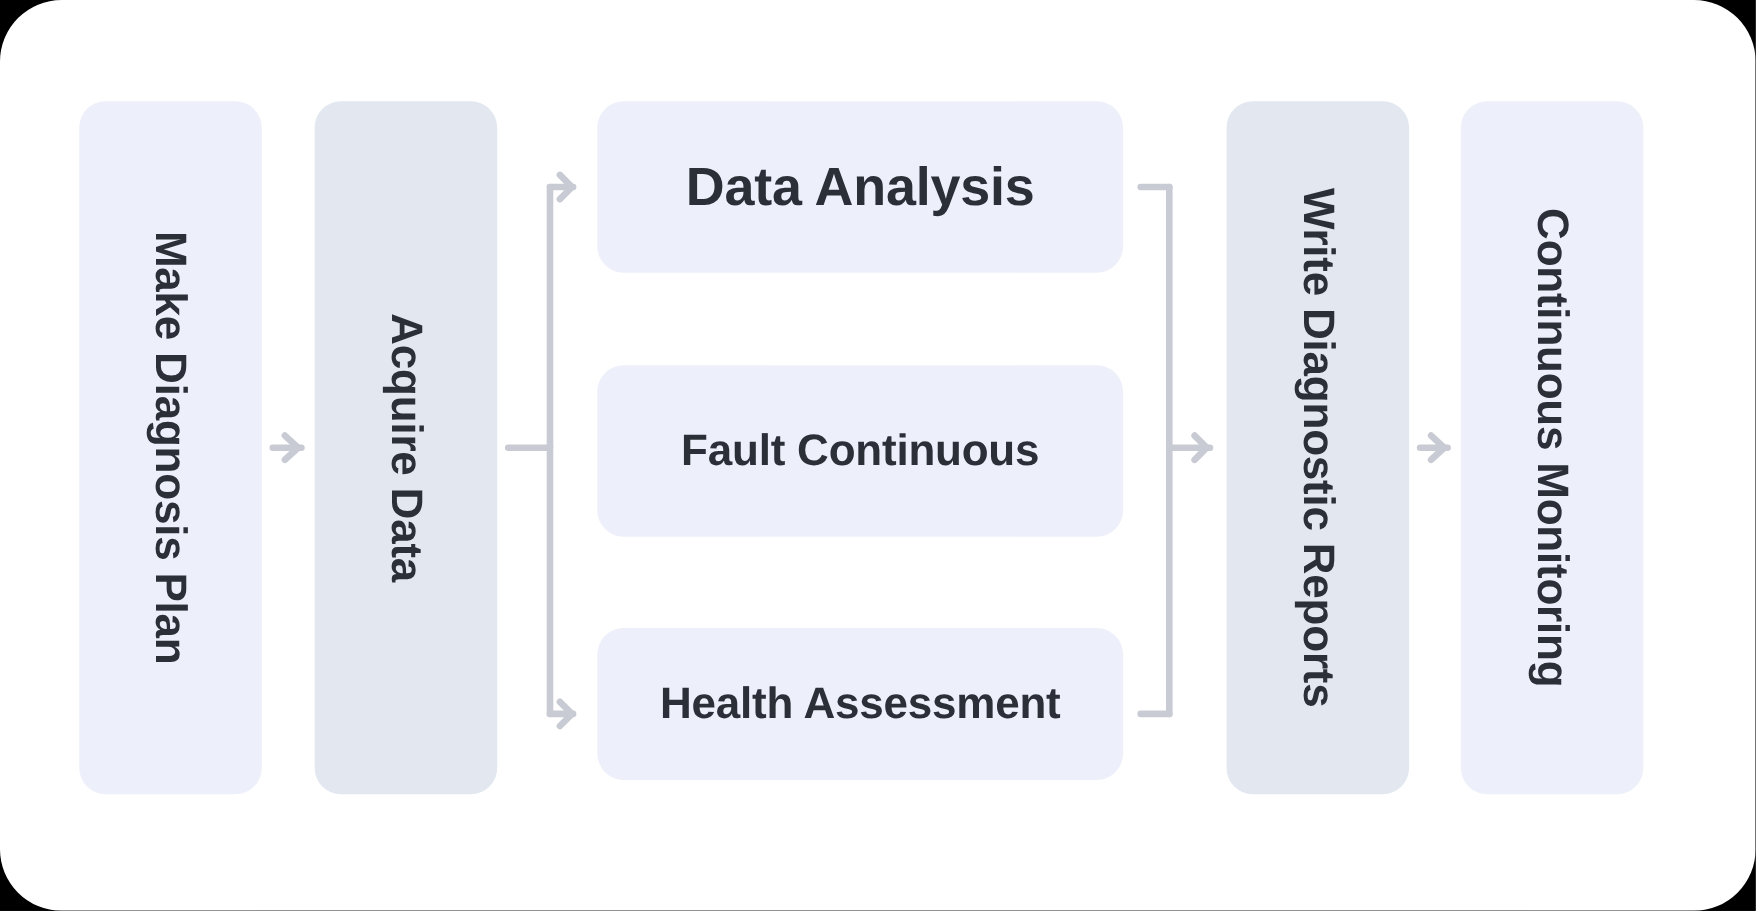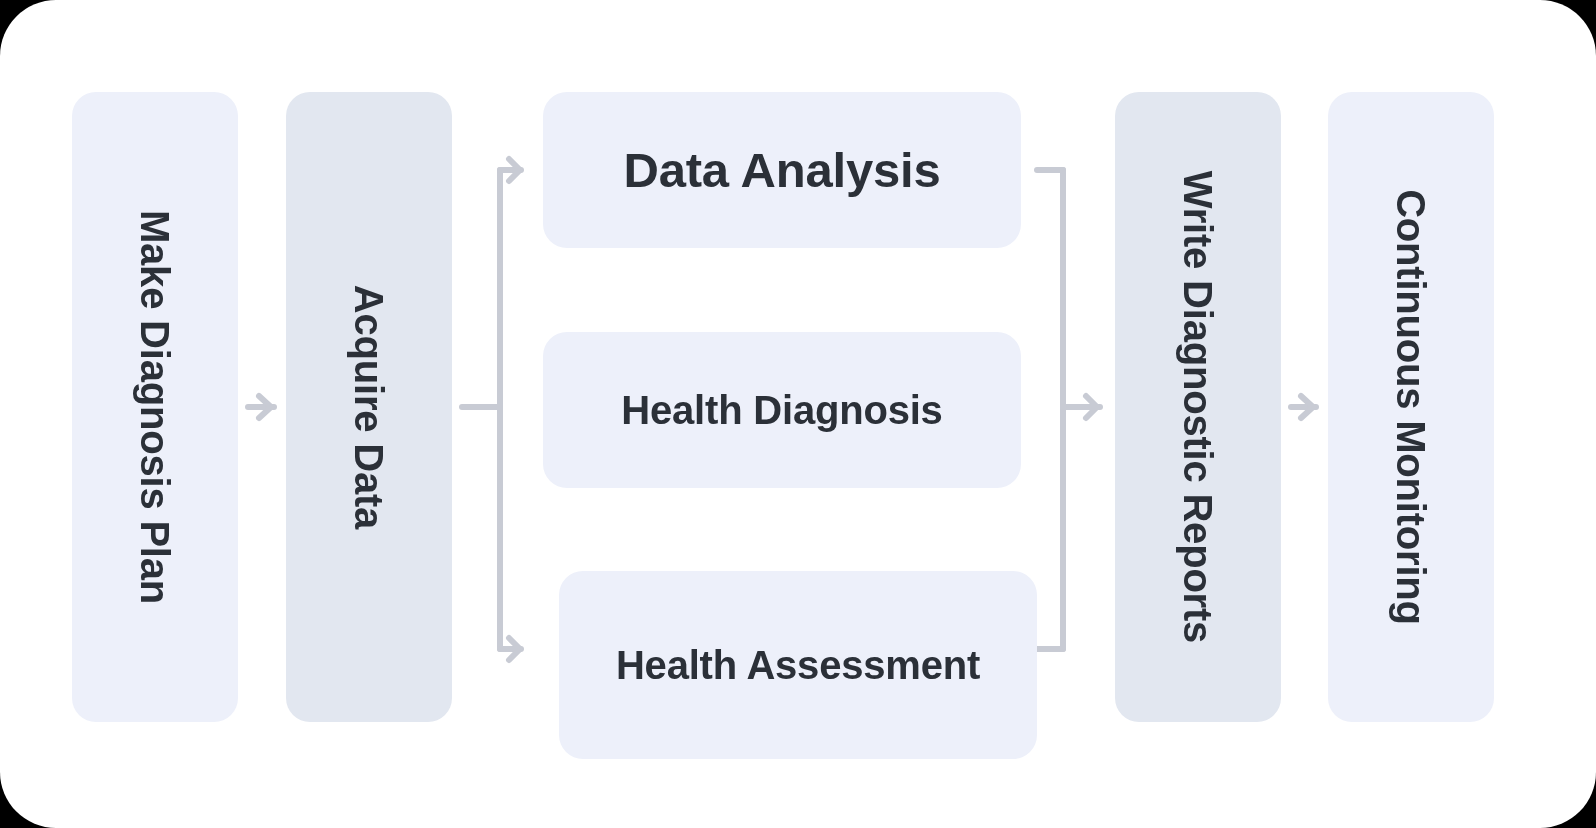--- a/index.html
+++ b/index.html
@@ -71,23 +71,22 @@
   }
   #node-data-analysis {
     left: 543px; top: 92px;  width: 478px; height: 156px;
     font-size: 49px;
   }
   #node-fault-diagnosis {
     left: 543px; top: 332px; width: 478px; height: 156px;
     font-size: 40px;
   }
   #node-health-assessment {
-    left: 543px; top: 571px; width: 478px; height: 188px;
+    left: 543px; top: 571px; width: 478px; height: 138px;
     font-size: 40px;
-    margin-left: 16px;
   }
   #node-write-reports {
     left: 1115px; top: 92px; width: 166px; height: 630px;
     font-size: 40px;
   }
   #node-continuous-monitoring {
     left: 1328px; top: 92px; width: 166px; height: 630px;
     font-size: 40px;
   }
 
@@ -164,21 +163,21 @@
 
     <div class="node vertical tone-deep" id="node-acquire-data">
       <span class="label">Acquire Data</span>
     </div>
 
     <div class="node tone-light" id="node-data-analysis">
       <span class="label">Data Analysis</span>
     </div>
 
     <div class="node tone-light" id="node-fault-diagnosis">
-      <span class="label">Health Diagnosis</span>
+      <span class="label">Fault Continuous</span>
     </div>
 
     <div class="node tone-light" id="node-health-assessment">
       <span class="label">Health Assessment</span>
     </div>
 
     <div class="node vertical tone-deep" id="node-write-reports">
       <span class="label">Write Diagnostic Reports</span>
     </div>
 

